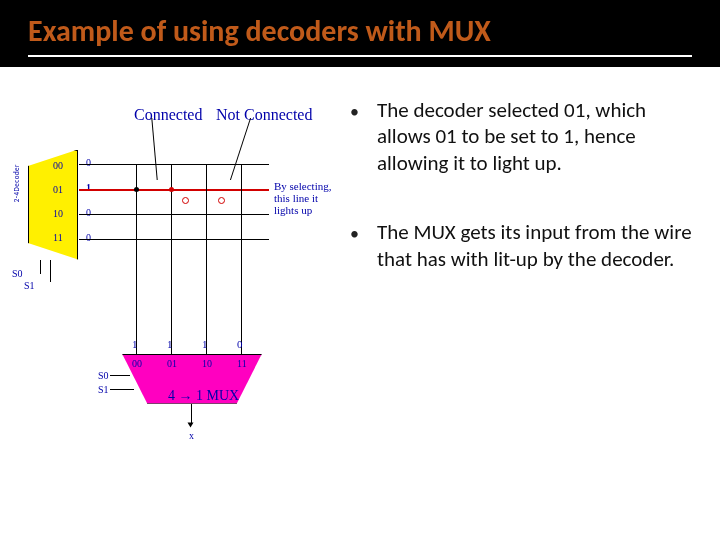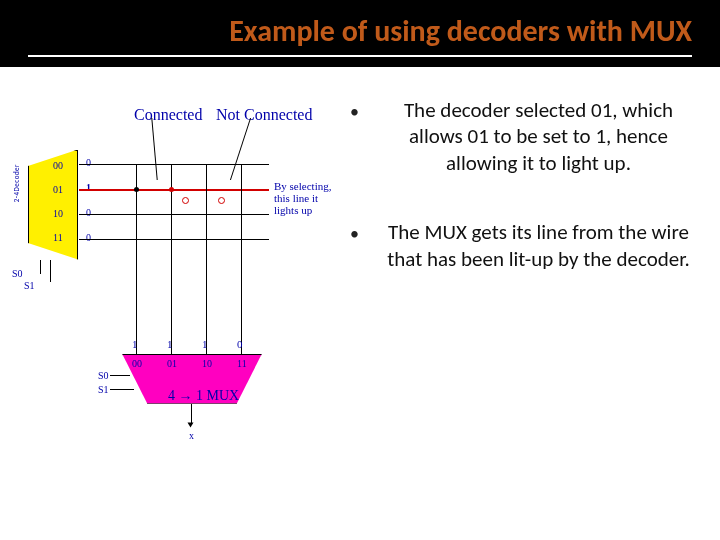--- a/index.html
+++ b/index.html
@@ -8,21 +8,20 @@
     height: 540px;
     background: #fff;
     font-family: "Calibri", "Segoe UI", sans-serif;
     overflow: hidden;
     position: relative;
   }
   .title-bar {
     background: #000;
     padding: 14px 28px 10px 28px;
     position: relative;
-    text-align: right;
   }
   .title-bar h1 {
     color: #c05a1a;
     font-size: 30px;
     font-weight: 700;
     line-height: 1.15;
   }
   .title-underline {
     height: 2px;
     background: #fff;
@@ -52,21 +51,20 @@
   .bullets-col li .dot {
     font-size: 18px;
     color: #222;
     margin-right: 18px;
     margin-top: 4px;
   }
   .bullets-col li .txt {
     font-size: 21px;
     line-height: 1.28;
     color: #111;
-    text-align: center;
   }
 
   
   .diagram { position: absolute; left: 6px; top: 5px; width: 330px; height: 350px; }
 
   
   .line { position: absolute; background: #000; }
   .line.red { background: #d20000; }
 
   
@@ -187,17 +185,17 @@
   </div>
 
   <div class="bullets-col">
     <ul>
       <li>
         <span class="dot">•</span>
         <span class="txt">The decoder selected 01, which allows 01 to be set to 1, hence allowing it to light up.</span>
       </li>
       <li>
         <span class="dot">•</span>
-        <span class="txt">The MUX gets its line from the wire that has been lit-up by the decoder.</span>
+        <span class="txt">The MUX gets its input from the wire that has with lit-up by the decoder.</span>
       </li>
     </ul>
   </div>
 </div>
 
 </body></html>

